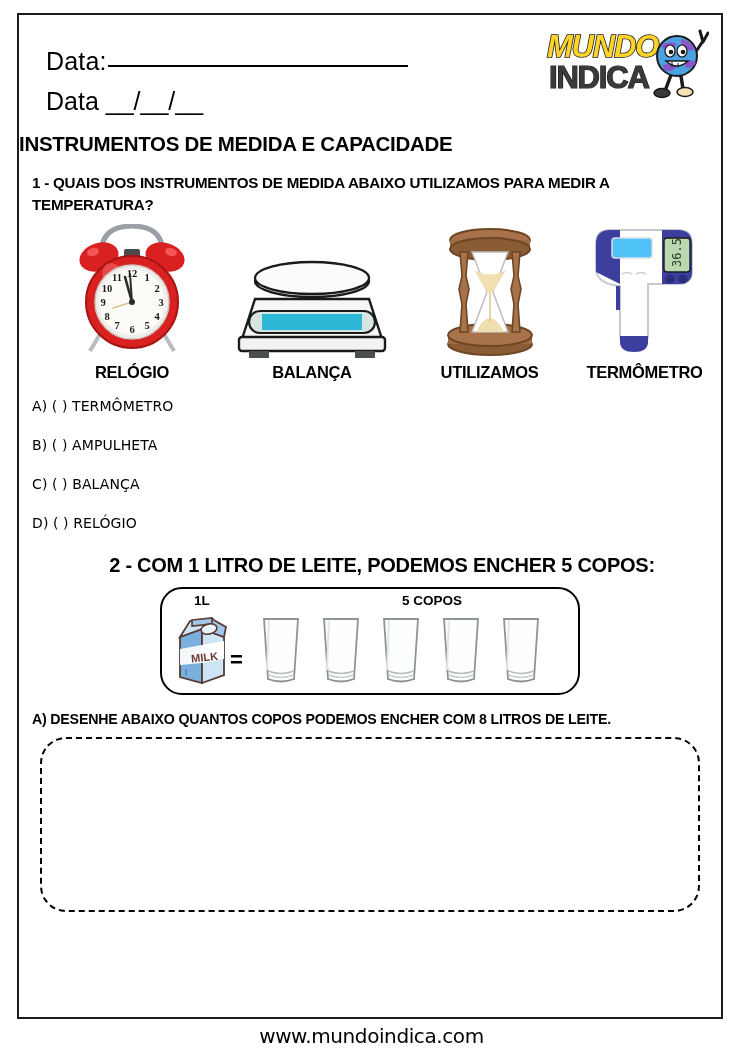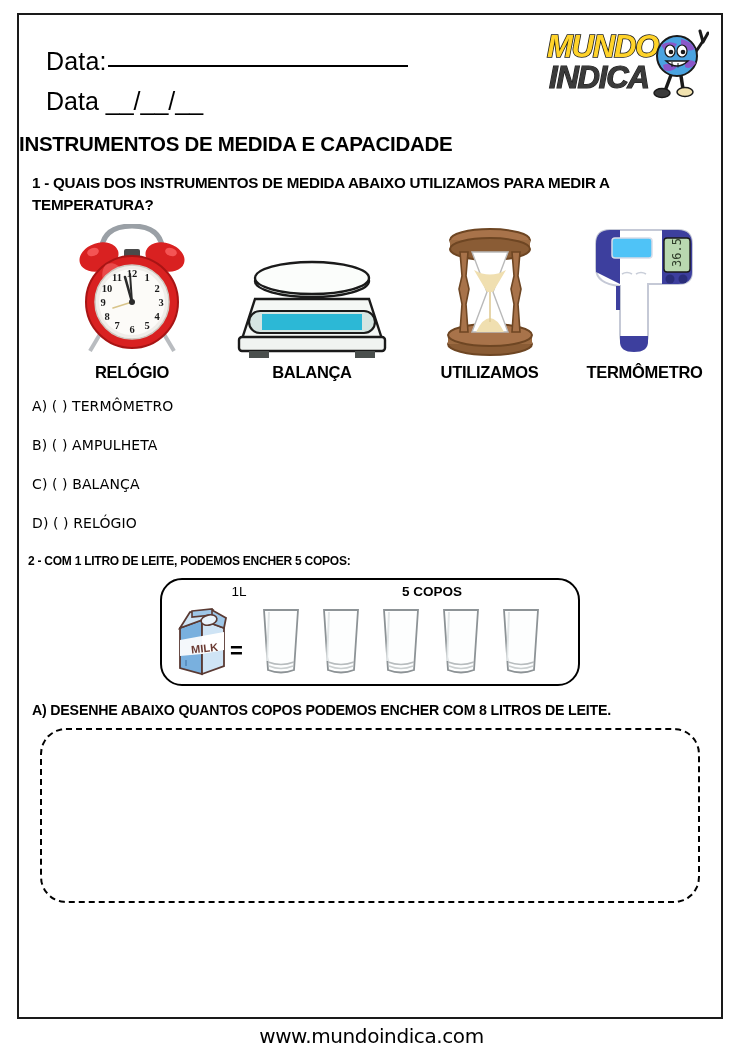--- a/index.html
+++ b/index.html
@@ -74,21 +74,20 @@
     -webkit-text-stroke: 1.6px #1a1a1a;
     paint-order: stroke fill;
     line-height: 1;
   }
   .logo-indica {
     position: absolute;
     left: 2px;
     top: 33px;
     font-size: 31px;
     font-weight: bold;
-    font-style: italic;
     letter-spacing: -1.2px;
     color: #3a3a3a;
     -webkit-text-stroke: 1.2px #1a1a1a;
     paint-order: stroke fill;
     line-height: 1;
   }
   .logo-globe {
     position: absolute;
     left: 104px;
     top: 0px;
@@ -147,43 +146,43 @@
   }
   .opt {
     font-size: 14px;
     letter-spacing: 0.1px;
     margin-bottom: 23px;
     font-family: "DejaVu Sans", sans-serif;
   }
 
   
   .q2-text {
-    margin: 8px 0 0 9px;
-    font-size: 12px;
+    margin: 8px 0 0 24px;
+    font-size: 20px;
     font-weight: bold;
     letter-spacing: -0.25px;
+    text-align: center;
   }
 
   .milk-box {
     position: relative;
     margin: 10px auto 0 auto;
     width: 420px;
     height: 108px;
     border: 2px solid #000;
     border-radius: 22px;
     box-sizing: border-box;
   }
   .cap-1l {
     position: absolute;
     left: 32px;
     top: 4px;
     width: 90px;
-    text-align: center;
     font-size: 13.5px;
-    font-weight: normal;
+    font-weight: bold;
   }
   .cap-copos {
     position: absolute;
     left: 150px;
     top: 4px;
     width: 240px;
     text-align: center;
     font-size: 13.5px;
     font-weight: bold;
   }

